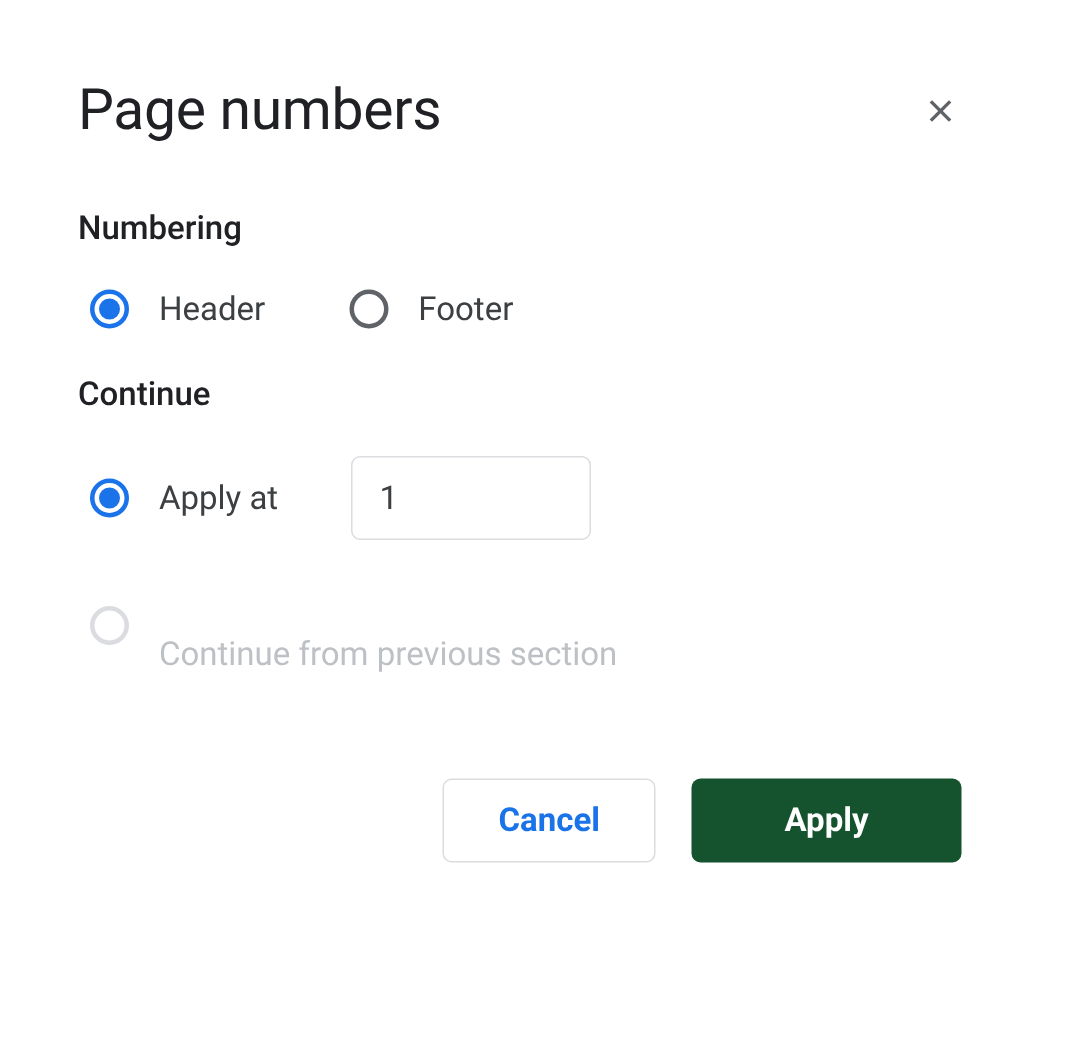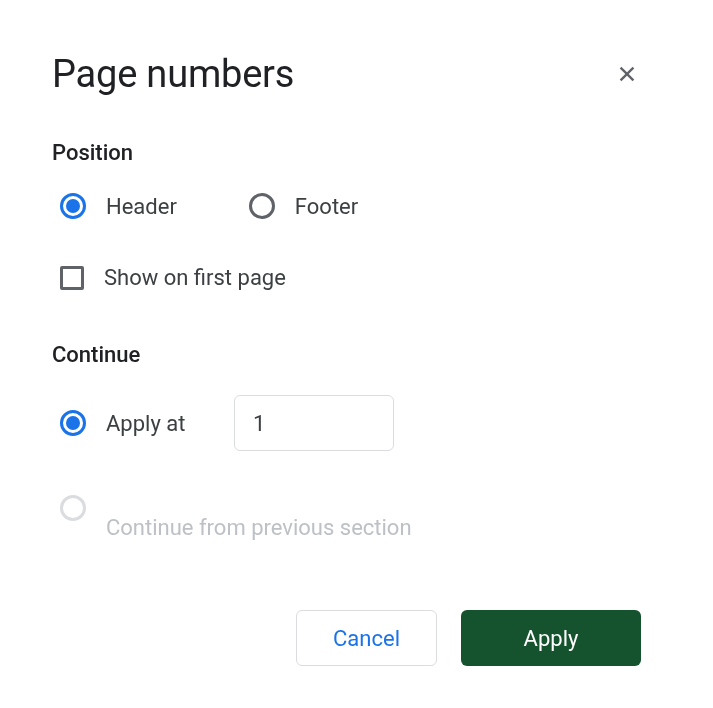--- a/index.html
+++ b/index.html
@@ -39,22 +39,22 @@
 
     .section-title {
       font-size: 22px;
       font-weight: 500;
       color: #202124;
       margin-bottom: 28px;
     }
 
     .position-row {
       display: flex;
-      gap: 72px;
-      margin-bottom: 46px;
+      gap: 56px;
+      margin-bottom: 32px;
       padding-left: 8px;
     }
 
     .option {
       display: flex;
       align-items: center;
       gap: 20px;
       cursor: pointer;
     }
     .option.disabled {
@@ -149,21 +149,21 @@
     .button-row {
       display: flex;
       justify-content: flex-end;
       gap: 24px;
     }
     .btn {
       height: 56px;
       padding: 0 36px;
       border-radius: 6px;
       font-size: 22px;
-      font-weight: 400;
+      font-weight: 700;
       cursor: pointer;
       display: flex;
       align-items: center;
       justify-content: center;
       font-family: inherit;
     }
     .btn-cancel {
       background: #fff;
       border: 1px solid #dadce0;
       color: #1a73e8;
@@ -182,37 +182,33 @@
   <div class="dialog-header">
     <h1 class="dialog-title">Page numbers</h1>
     <div class="close-btn">
       <svg viewBox="0 0 24 24" fill="none" stroke="currentColor" stroke-width="2.5">
         <line x1="5" y1="5" x2="19" y2="19"></line>
         <line x1="19" y1="5" x2="5" y2="19"></line>
       </svg>
     </div>
   </div>
 
-  <div class="section-title">Position</div>
+  <div class="section-title">Numbering</div>
 
   <div class="position-row">
     <div class="option">
       <div class="radio selected"></div>
       <span class="option-label">Header</span>
     </div>
     <div class="option">
       <div class="radio"></div>
       <span class="option-label">Footer</span>
     </div>
   </div>
 
-  <div class="checkbox-row">
-    <div class="checkbox"></div>
-    <span class="checkbox-label">Show on first page</span>
-  </div>
 
   <div class="section-title">Continue</div>
 
   <div class="numbering-row">
     <div class="radio selected"></div>
     <span class="start-at-label">Apply at</span>
     <input type="text" class="number-input" value="1" style="">
   </div>
 
   <div class="continue-row option disabled">

